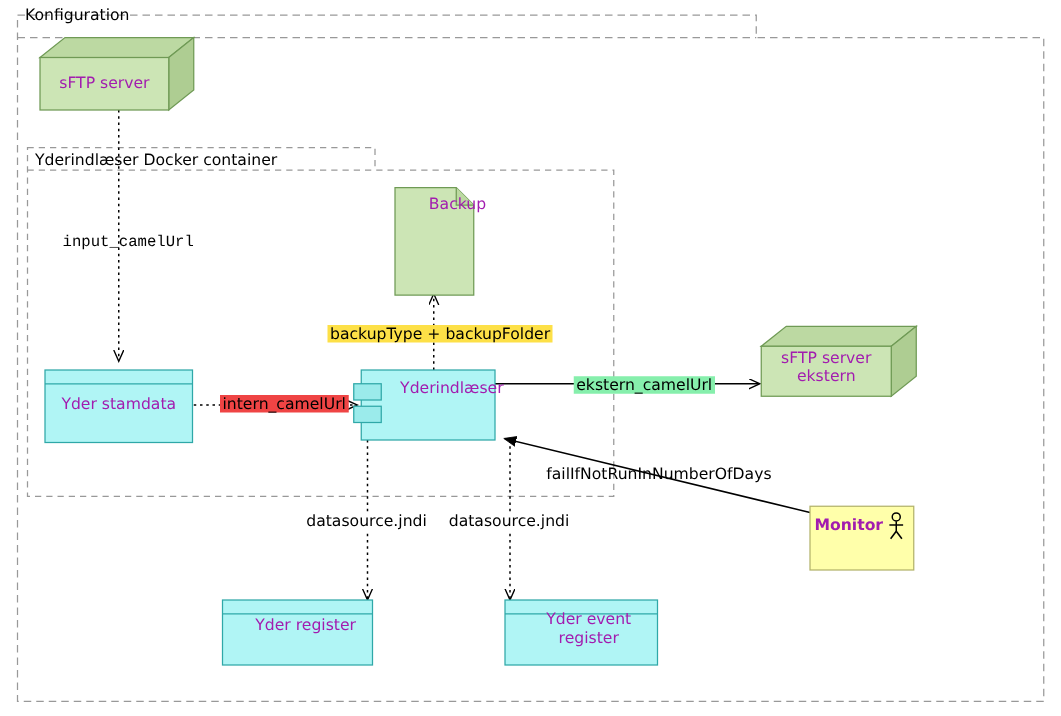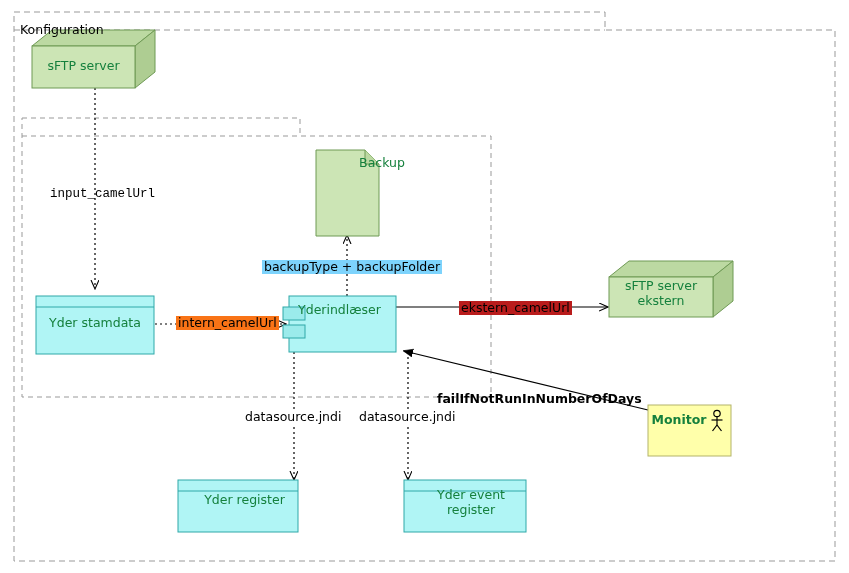--- a/index.html
+++ b/index.html
@@ -27,21 +27,21 @@
   .lbl {
     position: absolute;
     font-size: 12.5px;
     color: #000000;
     white-space: nowrap;
     line-height: 1.15;
   }
   .node-text {
     position: absolute;
     font-size: 12.5px;
-    color: #15803d;
+    color: #a21caf;
     text-align: center;
     line-height: 1.2;
     white-space: pre-line;
   }
   .frame-title {
     position: absolute;
     font-size: 12.5px;
     color: #000000;
     white-space: nowrap;
   }
@@ -144,48 +144,49 @@
         <circle cx="717" cy="413.5" r="3.2"></circle>
         <line x1="717" y1="417" x2="717" y2="425"></line>
         <line x1="711.5" y1="420" x2="722.5" y2="420"></line>
         <line x1="717" y1="425" x2="712.5" y2="431"></line>
         <line x1="717" y1="425" x2="721.5" y2="431"></line>
       </g>
     </g>
 
   </svg>
 
-  <div class="frame-title" style="left:20px; top:22px;text-align:right;">Konfiguration</div>
+  <div class="frame-title" style="left:20px; top:4px;text-align:right;">Konfiguration</div>
 
+  <div class="frame-title" style="left:28px; top:120px;">Yderindlæser Docker container</div>
 
   <div class="node-text" style="left:32px; top:58px; width:103px;">sFTP server</div>
 
-  <div class="node-text" style="left:332px; top:155px; width:56px;padding-left:22px;">Backup</div>
+  <div class="node-text" style="left:316px; top:155px; width:56px;padding-left:22px;">Backup</div>
 
   <div class="node-text" style="left:609px; top:278px; width:104px;">sFTP server
 ekstern</div>
 
   <div class="node-text" style="left:36px; top:315px; width:118px;">Yder stamdata</div>
 
-  <div class="node-text" style="left:294px; top:302px; width:91px;">Yderindlæser</div>
+  <div class="node-text" style="left:316px; top:302px; width:91px;">Yderindlæser</div>
 
   <div class="node-text" style="left:178px; top:492px; width:133px;text-align:center;">Yder register</div>
 
   <div class="node-text" style="left:404px; top:487px; width:134px;">Yder event
 register</div>
 
   <div class="node-text" style="left:648px; top:412px; width:62px;font-weight:bold;">Monitor</div>
 
   <div class="lbl" style="left:50px; top:187px;font-family:Liberation Mono, monospace;">input_camelUrl</div>
 
-  <div class="lbl" style="left:176px; top:316px; background:#f97316; padding:0 2px;">intern_camelUrl</div>
+  <div class="lbl" style="left:176px; top:316px; background:#ef4444; padding:0 2px;">intern_camelUrl</div>
 
-  <div class="lbl" style="left:262px; top:260px; background:#7dd3fc; padding:0 2px;">backupType + backupFolder</div>
+  <div class="lbl" style="left:262px; top:260px; background:#fde047; padding:0 2px;">backupType + backupFolder</div>
 
-  <div class="lbl" style="left:459px; top:301px; background:#b91c1c; padding:0 2px;">ekstern_camelUrl</div>
+  <div class="lbl" style="left:459px; top:301px; background:#86efac; padding:0 2px;">ekstern_camelUrl</div>
 
-  <div class="lbl" style="left:437px; top:392px;font-weight:bold;">failIfNotRunInNumberOfDays</div>
+  <div class="lbl" style="left:437px; top:372px;">failIfNotRunInNumberOfDays</div>
 
   <div class="lbl" style="left:243px; top:410px; background:#ffffff; padding:0 2px;">datasource.jndi</div>
 
   <div class="lbl" style="left:357px; top:410px; background:#ffffff; padding:0 2px;">datasource.jndi</div>
 
 </div>
 
 </body></html>

